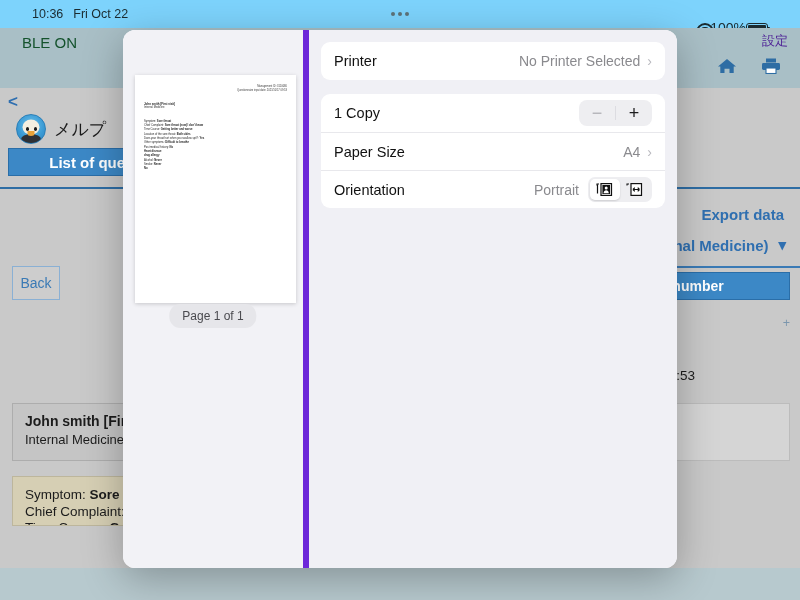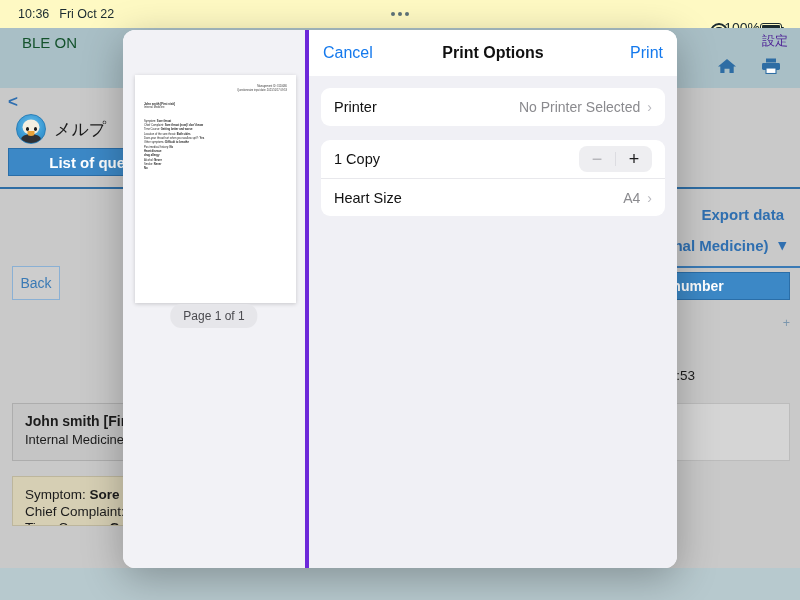--- a/index.html
+++ b/index.html
@@ -8,23 +8,23 @@
     font-family: "Liberation Sans", sans-serif;
     overflow: hidden;
   }
   body { position: relative; background: #b7c9ce; }
 
   
   #bg-app { position: absolute; inset: 0; }
 
   .status-bar {
     position: absolute; top: 0; left: 0; right: 0; height: 28px;
-    display: flex; align-items: center; padding: 0 18px;
+    display: flex; align-items: center; padding: 0 32px;
     color: #1b2b30; font-size: 12.5px;
-    background: #fef9c3;
+    background: #7dd3fc;
   }
   .status-left { display: flex; gap: 10px; align-items: center; }
   .status-dots { position: absolute; left: 50%; transform: translateX(-50%);
     display: flex; gap: 3px; }
   .status-dots i { width: 4px; height: 4px; border-radius: 50%; background: #5d7278; display:block;}
   .status-right { margin-left: auto; display: flex; align-items: center; font-size: 14px; margin-top: 28px;}
   .wifi-ico { width: 14px; height: 11px; position: relative; display:inline-block;}
   .wifi-ico::before{
     content:""; position:absolute; left:0; top:0; width:14px; height:14px;
     border:2.2px solid #1b2b30; border-radius:50%;
@@ -122,21 +122,21 @@
 
   
   #print-modal {
     position:absolute; left:123px; top:30px; width:554px; height:538px;
     background:#fff; border-radius:12px; overflow:hidden;
     box-shadow: 0 10px 40px rgba(0,0,0,.28);
     display:flex;
   }
   .preview-pane {
     width: 186px; height:100%; background:#f2f2f6;
-    border-right:4px solid #6d28d9;
+    border-right:6px solid #6d28d9;
     position:relative; flex:none;
   }
   .page-sheet {
     position:absolute; left:12px; top:45px; width:161px; height:228px;
     background:#fff; box-shadow: 0 1px 4px rgba(0,0,0,.18);
     padding: 10px 9px;
   }
   .doc-meta { text-align:right; font-size:2.6px; line-height:4px; color:#3a3a3a;}
   .doc-name { margin-top:9px; font-size:2.9px; line-height:4.4px; color:#222; font-weight:bold;}
   .doc-dept { font-size:2.7px; line-height:4.2px; color:#333; font-weight:normal;}
@@ -298,45 +298,63 @@
           <div><b>drug allergy</b></div>
           <div>Alcohol: <b>Never</b></div>
           <div>Smoke: <b>Never</b></div>
           <div><b>No</b></div>
         </div>
     </div>
     <div class="page-badge">Page 1 of 1</div>
   </div>
 
   <div class="options-pane">
-    <div class="modal-topbar">
-      <span class="m-cancel">Cancel</span>
-      <span class="m-title">Print Options</span>
-      <span class="m-print">Print</span>
-    </div>
 
     <div class="opt-group first">
       <div class="opt-row">
         <span>Printer</span>
         <span class="opt-val">No Printer Selected</span>
         <span class="chev">›</span>
       </div>
     </div>
 
     <div class="opt-group">
       <div class="opt-row">
         <span>1 Copy</span>
         <div class="stepper">
           <div class="minus">−</div>
           <span class="bar"></span>
           <div>+</div>
         </div>
       </div>
 
       <div class="opt-row">
-        <span>Heart Size</span>
+        <span>Paper Size</span>
         <span class="opt-val">A4</span>
         <span class="chev">›</span>
       </div>
 
+      <div class="opt-row">
+        <span>Orientation</span>
+        <span class="opt-val">Portrait</span>
+        <div class="orient-seg">
+          <div class="seg-btn sel">
+            <svg width="20" height="15" viewBox="0 0 20 15">
+              <path d="M2.5 2.5v9M2.5 2.5l0 0" stroke="#111" stroke-width="1.2"></path>
+              <path d="M2 3.6 L2 2 L4 2" stroke="#111" stroke-width="1.1" fill="none"></path>
+              <rect x="6" y="1.6" width="10.5" height="11.8" fill="#fff" stroke="#111" stroke-width="1.2"></rect>
+              <rect x="7.4" y="3" width="7.7" height="9" fill="#111"></rect>
+              <circle cx="11.2" cy="6" r="1.5" fill="#fff"></circle>
+              <path d="M8.6 11.2c0-1.9 1.2-3 2.6-3s2.6 1.1 2.6 3z" fill="#fff"></path>
+            </svg>
+          </div>
+          <div class="seg-btn">
+            <svg width="20" height="15" viewBox="0 0 20 15">
+              <path d="M2 3.6 L2 2 L4 2" stroke="#111" stroke-width="1.1" fill="none"></path>
+              <rect x="6" y="1.6" width="10.5" height="11.8" fill="#fff" stroke="#111" stroke-width="1.2"></rect>
+              <path d="M8 7.5h6.5M8 7.5l1.8-1.8M8 7.5l1.8 1.8M14.5 7.5l-1.8-1.8M14.5 7.5l-1.8 1.8" stroke="#111" stroke-width="1.2" fill="none"></path>
+            </svg>
+          </div>
+        </div>
+      </div>
     </div>
   </div>
 </div>
 
 </body></html>

